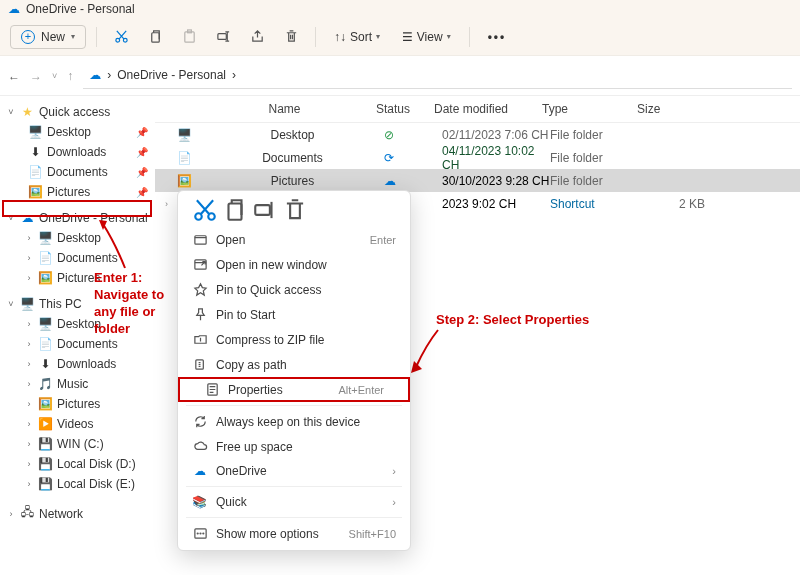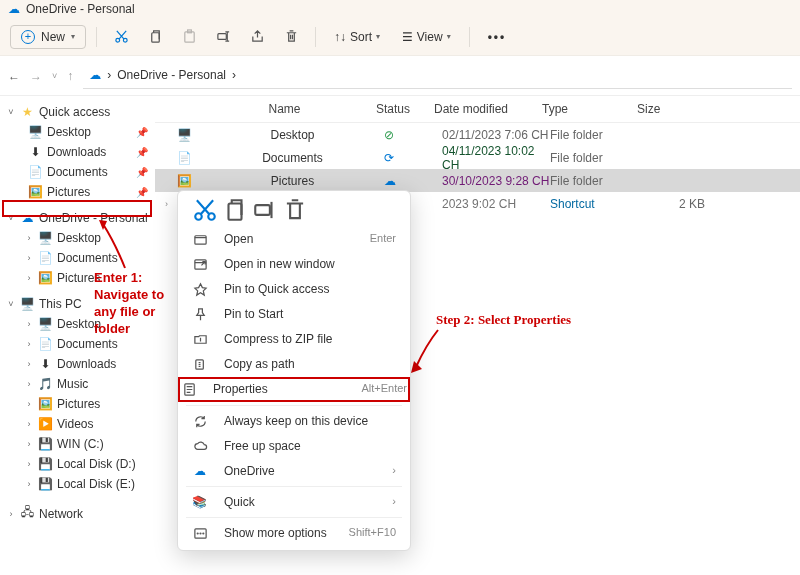--- a/index.html
+++ b/index.html
@@ -37,30 +37,30 @@
   .col-date { width: 108px; }
   .col-type { width: 95px; }
   .col-size { width: 60px; }
   .row { display: flex; align-items: center; padding: 3px 0 3px 10px; height: 23px; }
   .row.selected { background: #d8d8d8; }
   .row .expander { width: 12px; color: #888; font-size: 9px; }
   .row .ficon { width: 16px; margin-right: 8px; text-align: center; }
   .context-menu { position: absolute; top: 190px; left: 177px; width: 234px; background: #fff; border: 1px solid #ddd; border-radius: 6px; box-shadow: 0 6px 24px rgba(0,0,0,0.18); padding: 4px 0; z-index: 10; }
   .ctx-toolbar { display: flex; gap: 4px; padding: 4px 10px 6px 14px; }
   .ctx-tool { width: 26px; height: 22px; display: flex; align-items: center; justify-content: center; color: #555; }
-  .ctx-item { display: flex; align-items: flex-start; padding: 5px 14px; gap: 16px; }
-  .ctx-item.highlight { border: 2px solid #cc0000; padding: 3px 1px; }
+  .ctx-item { display: flex; align-items: center; padding: 5px 14px; gap: 8px; }
+  .ctx-item.highlight { border: 2px solid #cc0000; padding: 3px 24px; }
   .ctx-icon { width: 16px; display: flex; align-items: center; justify-content: center; color: #555; }
   .ctx-shortcut { margin-left: auto; color: #888; font-size: 11px; }
   .ctx-sep { height: 1px; background: #eee; margin: 3px 8px; }
   .red-box { position: absolute; border: 2px solid #cc0000; }
   .red-box.onedrive { top: 200px; left: 2px; width: 150px; height: 17px; }
   .annotation { position: absolute; color: #cc0000; font-weight: bold; font-size: 13px; line-height: 1.3; }
   .anno1 { top: 270px; left: 94px; width: 80px; }
-  .anno2 { top: 312px; left: 436px; font-family: Liberation Serif, serif; }
+  .anno2 { top: 312px; left: 436px; }
   .arrow-svg { position: absolute; pointer-events: none; }
 </style>
 </head>
 <body>
 
 <div class="titlebar">
   <span class="cloud">☁</span>
   <span>OneDrive - Personal</span>
 </div>
 
@@ -279,30 +279,30 @@
           <span class="col-status"><span style="color:#0078d4">⟳</span></span>
           <span class="col-date" style="color:#14532d">04/11/2023 10:02 CH</span>
           <span class="col-type" style="color:#666">File folder</span>
           <span class="col-size" style="color:#666;text-align:right"></span>
         </div>
         <div class="row selected">
           <span class="expander"></span>
           <span class="ficon">🖼️</span>
           <span class="col-name">Pictures</span>
           <span class="col-status"><span style="color:#0078d4">☁</span></span>
-          <span class="col-date" style="color:#701a75">30/10/2023 9:28 CH</span>
+          <span class="col-date" style="color:#000000">30/10/2023 9:28 CH</span>
           <span class="col-type" style="color:#666">File folder</span>
           <span class="col-size" style="color:#666;text-align:right"></span>
         </div>
         <div class="row">
           <span class="expander">›</span>
           <span class="ficon">📁</span>
           <span class="col-name">Kho lưu t</span>
           <span class="col-status"></span>
-          <span class="col-date" style="color:#737373">2023 9:02 CH</span>
+          <span class="col-date" style="color:#000000">2023 9:02 CH</span>
           <span class="col-type" style="color:#0369a1">Shortcut</span>
           <span class="col-size" style="color:#666;text-align:right">2 KB</span>
         </div>
       </div>
   </div>
 </div>
 
 <div class="context-menu">
   <div class="ctx-toolbar">
     <div class="ctx-tool">

